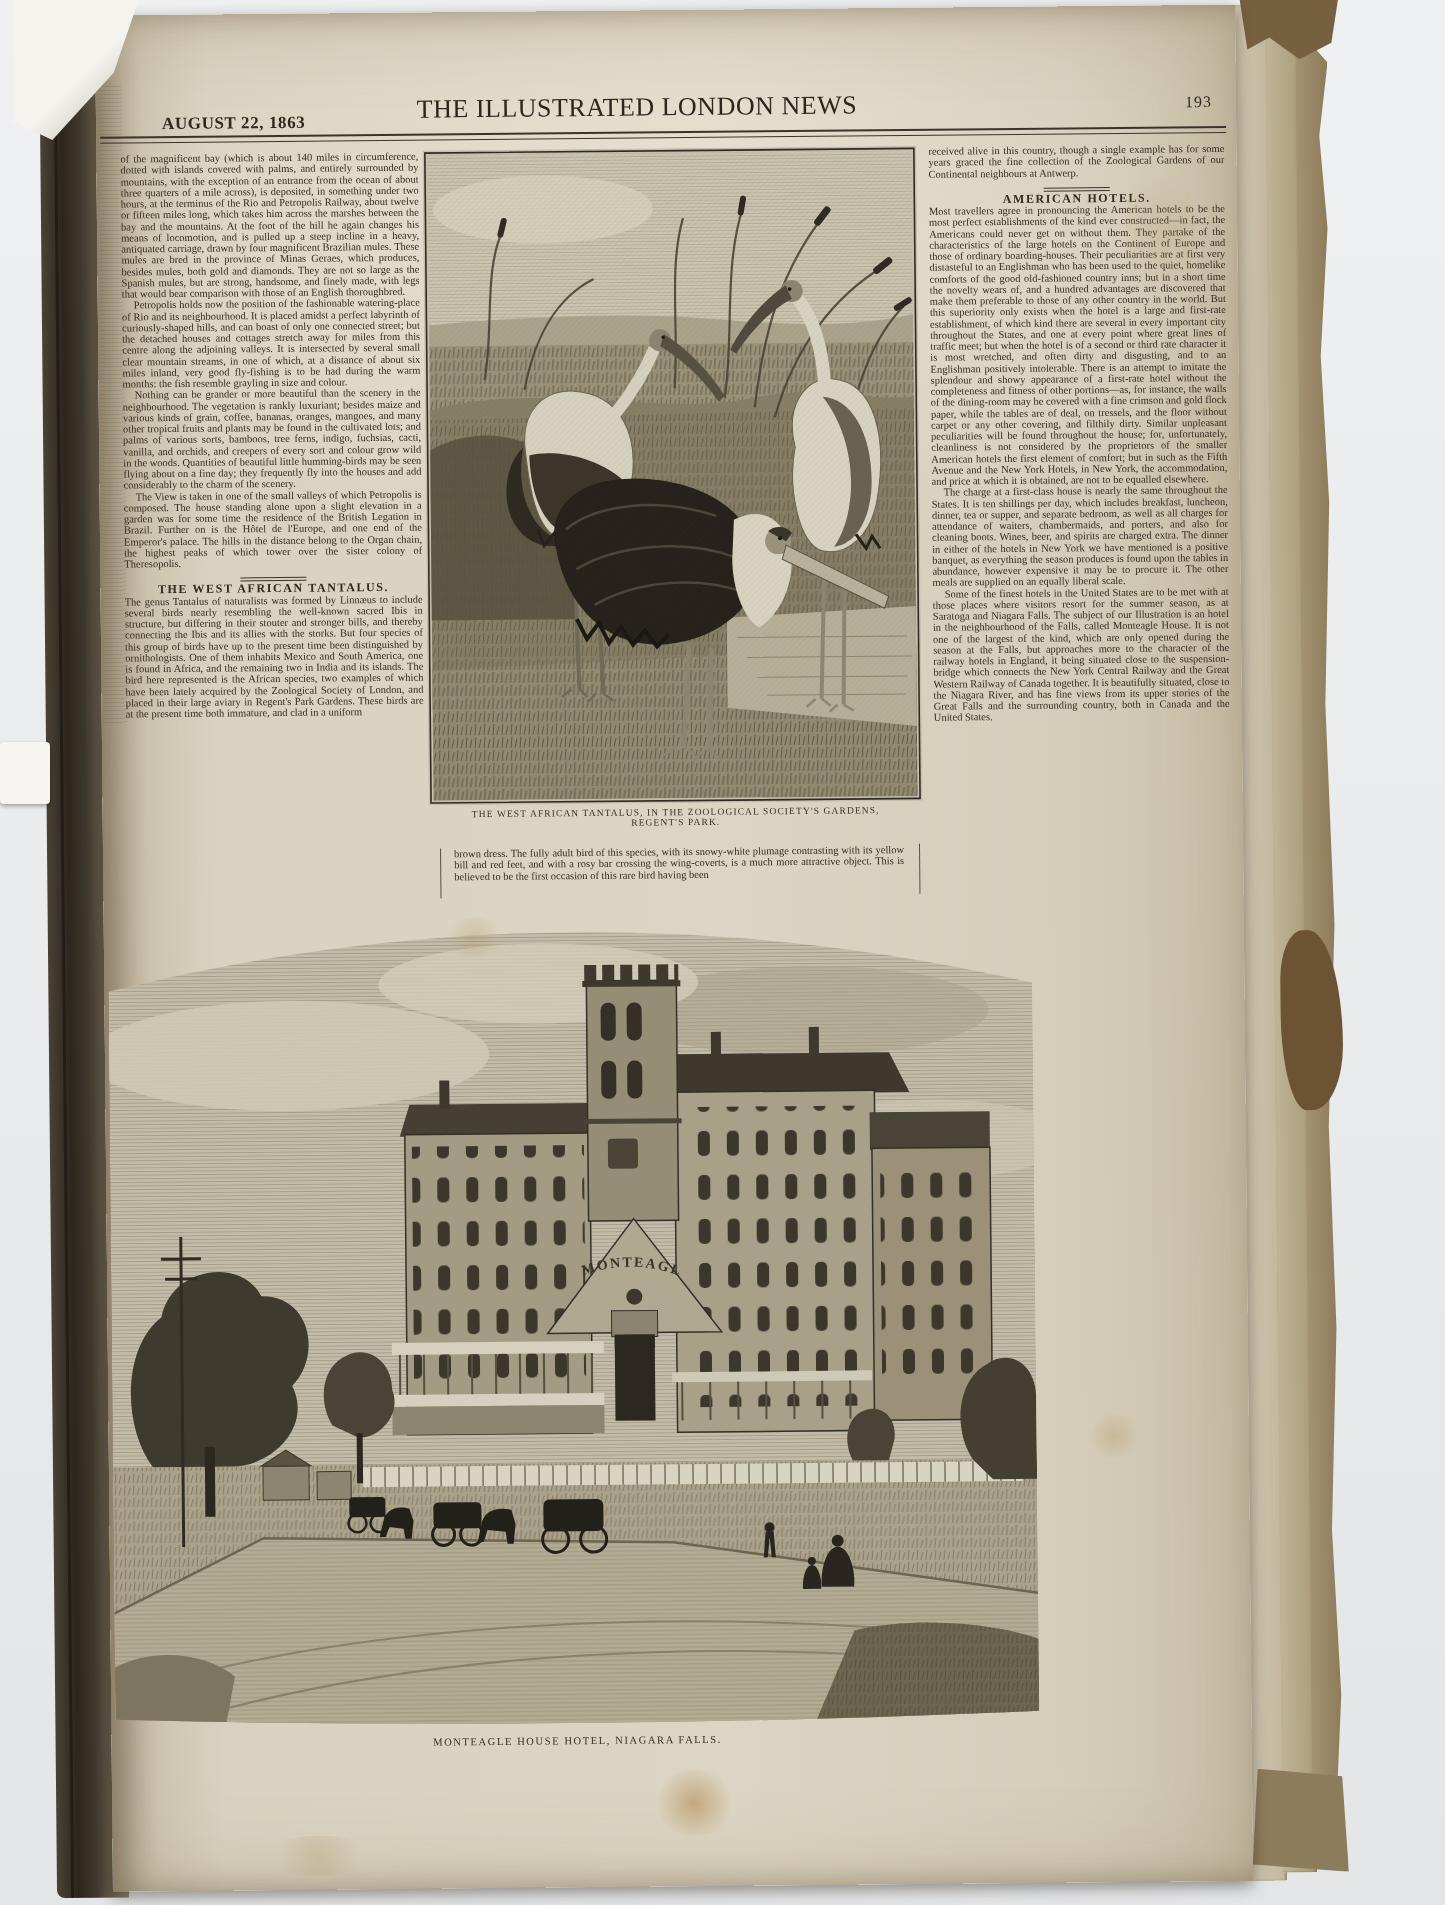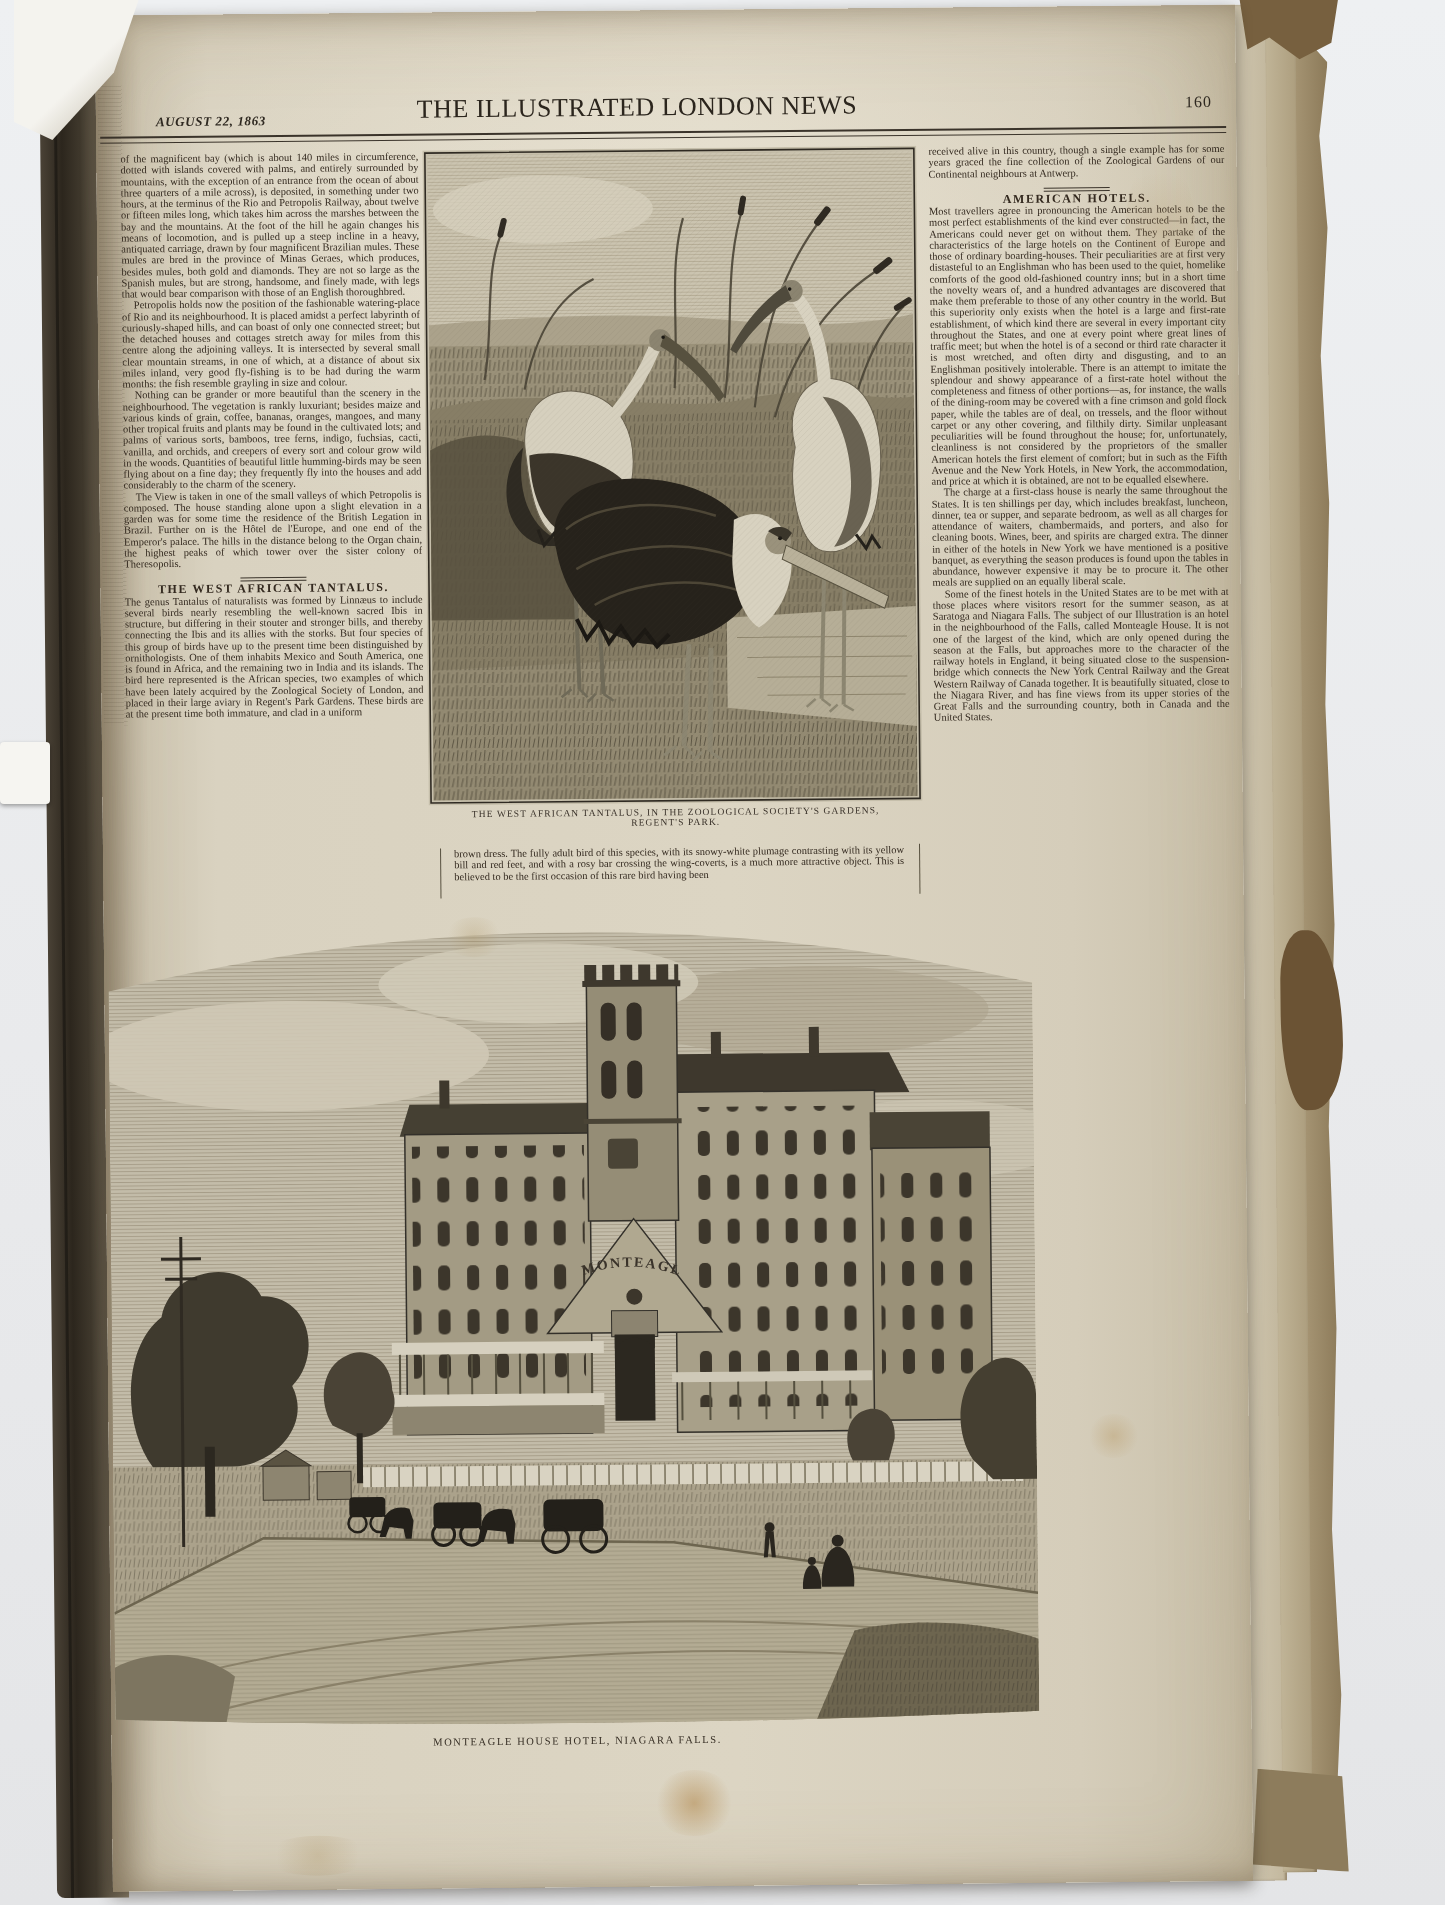--- a/index.html
+++ b/index.html
@@ -36,21 +36,21 @@
   }
   .ghost-col{left:2px;top:70px;width:24px;height:640px;opacity:.14;
     background:repeating-linear-gradient(180deg,#4a4030 0 1px,transparent 1px 4px);}
   .stain{border-radius:50%;pointer-events:none;}
   .s1{left:540px;top:1760px;width:84px;height:66px;background:radial-gradient(circle,#ad7f3e 0%,rgba(173,127,62,0) 70%);opacity:.5;}
   .s2{left:978px;top:1408px;width:54px;height:44px;background:radial-gradient(circle,#b08a4a 0%,rgba(176,138,74,0) 70%);opacity:.3;}
   .s3{left:1028px;top:150px;width:70px;height:150px;background:radial-gradient(circle,#b69767 0%,rgba(182,151,103,0) 70%);opacity:.22;}
   .s4{left:150px;top:1822px;width:110px;height:40px;background:radial-gradient(circle,#a98d58 0%,rgba(169,141,88,0) 70%);opacity:.26;}
   .s5{left:340px;top:905px;width:60px;height:40px;background:radial-gradient(circle,#a98d58 0%,rgba(169,141,88,0) 72%);opacity:.25;}
   
-  .mast-date{left:60px;top:99px;font-size:13px;font-weight:bold;letter-spacing:.6px;color:#2e2820;font-style:italic;}
+  .mast-date{left:66px;top:99px;font-size:17px;font-weight:bold;letter-spacing:.6px;color:#2e2820;}
   .mast-title{left:316px;top:82px;width:450px;text-align:center;font-size:26px;letter-spacing:.5px;color:#2b251d;}
   .mast-page{left:1089px;top:88px;font-size:16px;color:#2e2820;letter-spacing:1px;}
   .mast-rule{left:4px;right:10px;top:121px;height:4px;border-top:2px solid #3a332a;border-bottom:1px solid #3a332a;}
   
   .col{color:#33291f;font-size:10.5px;line-height:11.25px;text-align:justify;overflow:hidden;}
   .col p{margin:0;text-indent:12px;}
   .col p.ni{text-indent:0;}
   .art-head{text-align:center;font-weight:bold;font-size:12px;letter-spacing:1.6px;margin:7px 0 6px;text-indent:0 !important;}
   .sep{width:66px;height:2px;border-top:1px solid #3a332a;border-bottom:1px solid #3a332a;margin:9px auto 2px;}
   .col1{left:24px;top:138px;width:298px;height:758px;}
@@ -82,21 +82,21 @@
   <div class="abs edge-c"></div>
   <div class="abs tear-top"></div>
   <div class="abs tear-mid"></div>
   <div class="abs tear-bot"></div>
 
   <div class="abs paper">
     <div class="abs ghost-col"></div>
 
     <div class="abs mast-date">AUGUST 22, 1863</div>
     <div class="abs mast-title">THE ILLUSTRATED LONDON NEWS</div>
-    <div class="abs mast-page">160</div>
+    <div class="abs mast-page">193</div>
     <div class="abs mast-rule"></div>
 
     <div class="abs col col1">
       <p class="ni">of the magnificent bay (which is about 140 miles in circumference, dotted with islands covered with palms, and entirely surrounded by mountains, with the exception of an entrance from the ocean of about three quarters of a mile across), is deposited, in something under two hours, at the terminus of the Rio and Petropolis Railway, about twelve or fifteen miles long, which takes him across the marshes between the bay and the mountains. At the foot of the hill he again changes his means of locomotion, and is pulled up a steep incline in a heavy, antiquated carriage, drawn by four magnificent Brazilian mules. These mules are bred in the province of Minas Geraes, which produces, besides mules, both gold and diamonds. They are not so large as the Spanish mules, but are strong, handsome, and finely made, with legs that would bear comparison with those of an English thoroughbred.</p>
       <p>Petropolis holds now the position of the fashionable watering-place of Rio and its neighbourhood. It is placed amidst a perfect labyrinth of curiously-shaped hills, and can boast of only one connected street; but the detached houses and cottages stretch away for miles from this centre along the adjoining valleys. It is intersected by several small clear mountain streams, in one of which, at a distance of about six miles inland, very good fly-fishing is to be had during the warm months: the fish resemble grayling in size and colour.</p>
       <p>Nothing can be grander or more beautiful than the scenery in the neighbourhood. The vegetation is rankly luxuriant; besides maize and various kinds of grain, coffee, bananas, oranges, mangoes, and many other tropical fruits and plants may be found in the cultivated lots; and palms of various sorts, bamboos, tree ferns, indigo, fuchsias, cacti, vanilla, and orchids, and creepers of every sort and colour grow wild in the woods. Quantities of beautiful little humming-birds may be seen flying about on a fine day; they frequently fly into the houses and add considerably to the charm of the scenery.</p>
       <p>The View is taken in one of the small valleys of which Petropolis is composed. The house standing alone upon a slight elevation in a garden was for some time the residence of the British Legation in Brazil. Further on is the Hôtel de l'Europe, and one end of the Emperor's palace. The hills in the distance belong to the Organ chain, the highest peaks of which tower over the sister colony of Theresopolis.</p>
       <div class="sep"></div>
       <p class="art-head">THE WEST AFRICAN TANTALUS.</p>
       <p class="ni">The genus Tantalus of naturalists was formed by Linnæus to include several birds nearly resembling the well-known sacred Ibis in structure, but differing in their stouter and stronger bills, and thereby connecting the Ibis and its allies with the storks. But four species of this group of birds have up to the present time been distinguished by ornithologists. One of them inhabits Mexico and South America, one is found in Africa, and the remaining two in India and its islands. The bird here represented is the African species, two examples of which have been lately acquired by the Zoological Society of London, and placed in their large aviary in Regent's Park Gardens. These birds are at the present time both immature, and clad in a uniform</p>

